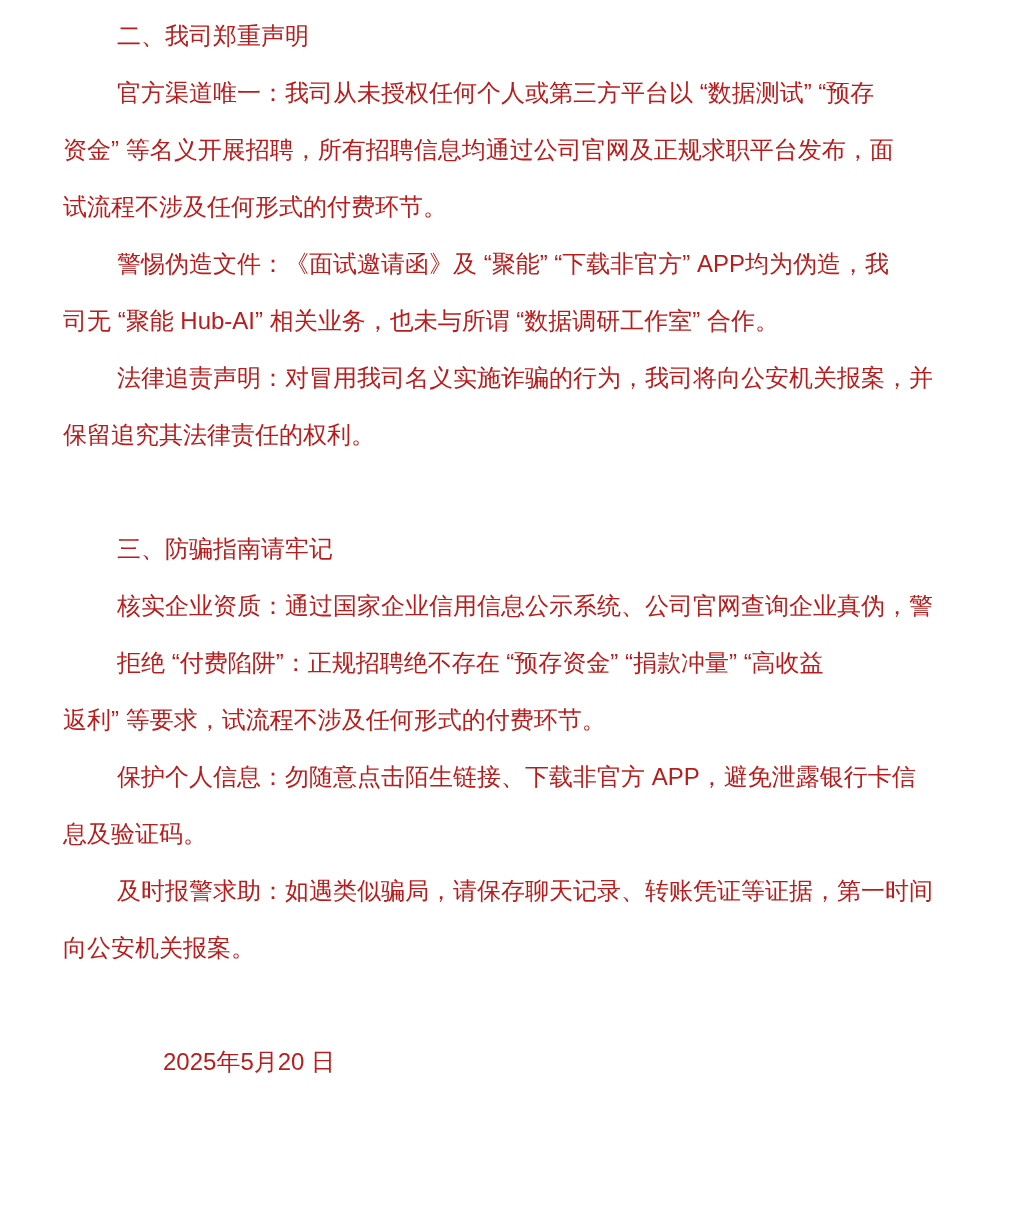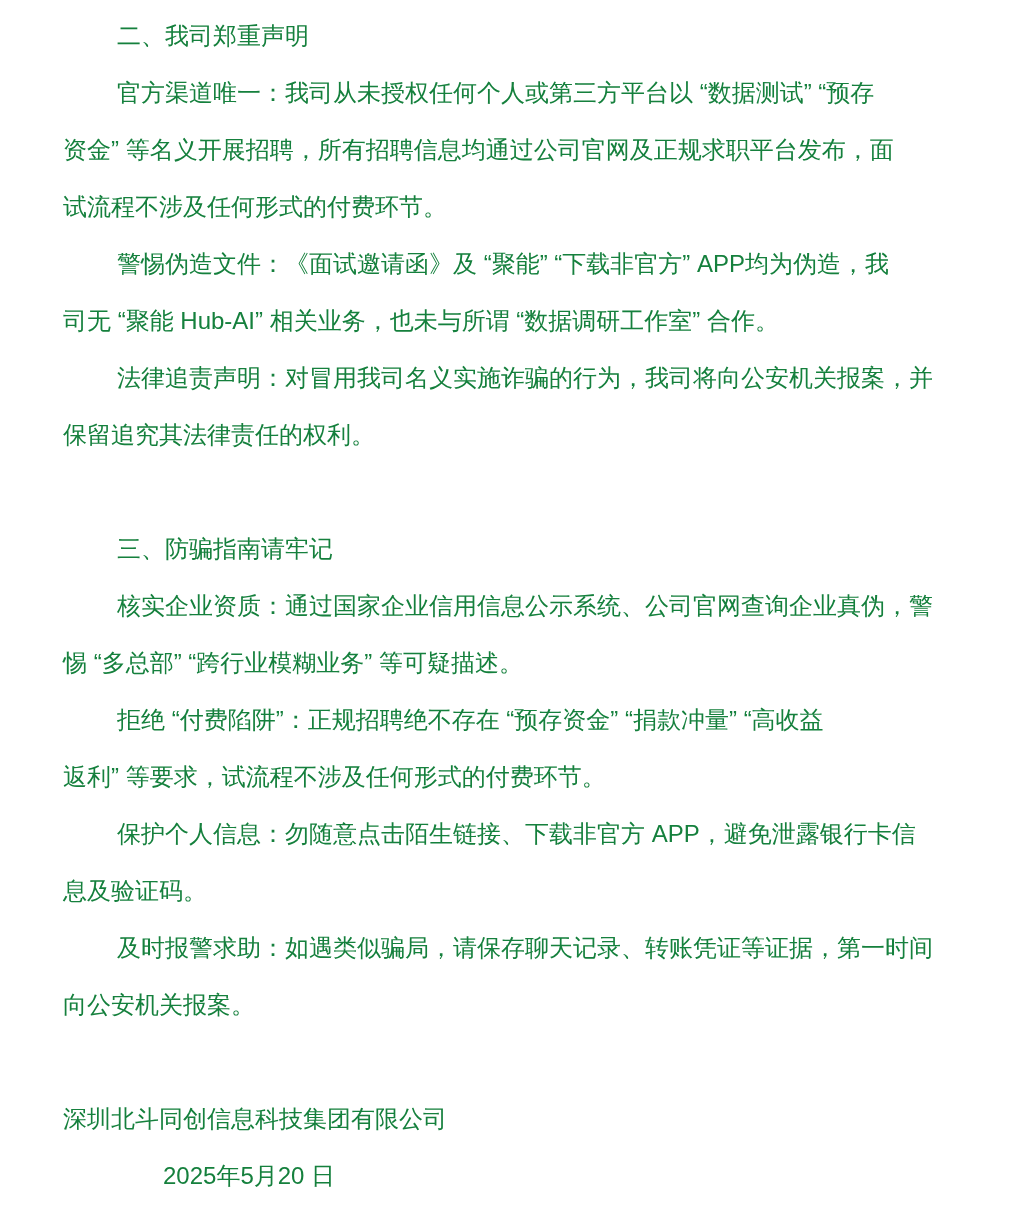--- a/index.html
+++ b/index.html
@@ -12,21 +12,21 @@
     height: 1219px;
     overflow: hidden;
     font-family: "Liberation Sans", sans-serif;
   }
   .doc {
     box-sizing: border-box;
     width: 1027px;
     height: 1219px;
     padding: 7px 64px 0 63px;
     background: #ffffff;
-    color: #15803d;
+    color: #b91c1c;
     font-size: 24px;
     line-height: 57px;
   }
   .line {
     white-space: pre;
     height: 57px;
   }
   .indent {
     text-indent: 54px;
   }
@@ -52,29 +52,27 @@
   <div class="line">司无 “聚能 Hub-AI” 相关业务，也未与所谓 “数据调研工作室” 合作。</div>
 
   <div class="line indent">法律追责声明：对冒用我司名义实施诈骗的行为，我司将向公安机关报案，并</div>
   <div class="line">保留追究其法律责任的权利。</div>
 
   <div class="line blank"></div>
 
   <div class="line indent">三、防骗指南请牢记</div>
 
   <div class="line indent">核实企业资质：通过国家企业信用信息公示系统、公司官网查询企业真伪，警</div>
-  <div class="line">惕 “多总部” “跨行业模糊业务” 等可疑描述。</div>
 
   <div class="line indent">拒绝 “付费陷阱”：正规招聘绝不存在 “预存资金” “捐款冲量” “高收益</div>
   <div class="line">返利” 等要求，试流程不涉及任何形式的付费环节。</div>
 
   <div class="line indent">保护个人信息：勿随意点击陌生链接、下载非官方 APP，避免泄露银行卡信</div>
   <div class="line">息及验证码。</div>
 
   <div class="line indent">及时报警求助：如遇类似骗局，请保存聊天记录、转账凭证等证据，第一时间</div>
   <div class="line">向公安机关报案。</div>
 
   <div class="line blank"></div>
 
-  <div class="line">深圳北斗同创信息科技集团有限公司</div>
   <div class="line date-indent">2025年5月20 日</div>
 
 </div>
 
 </body></html>

